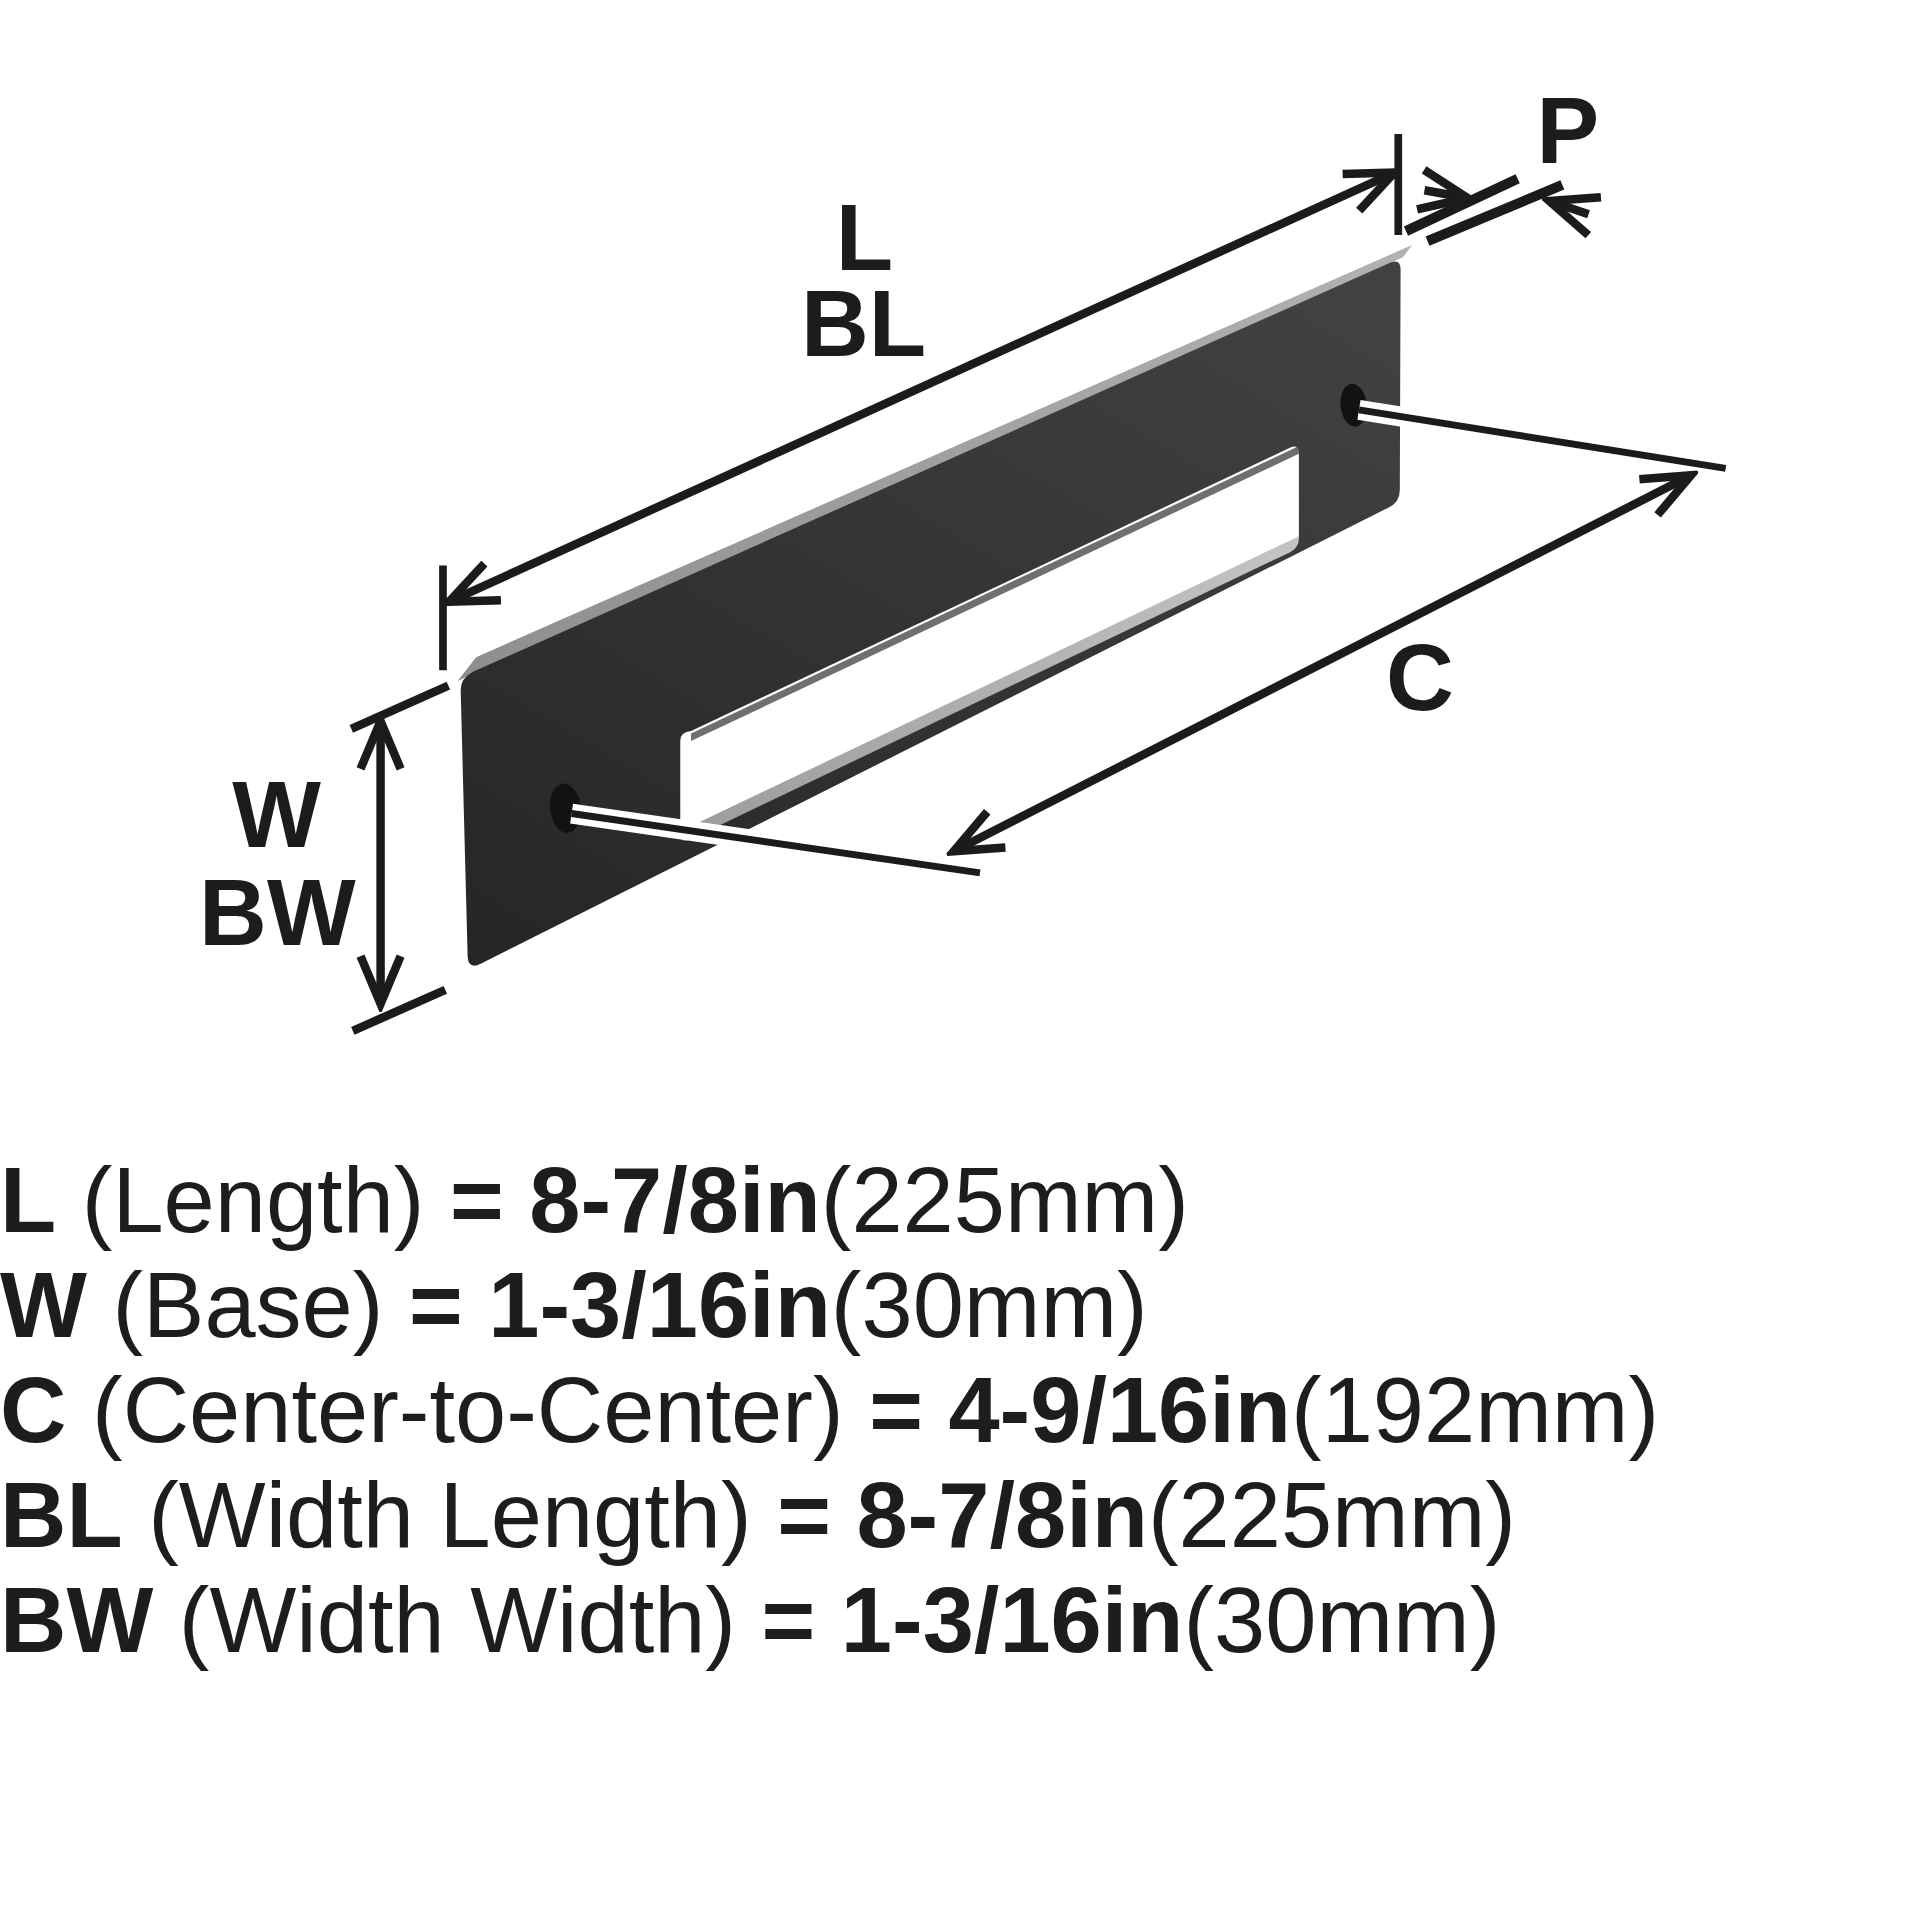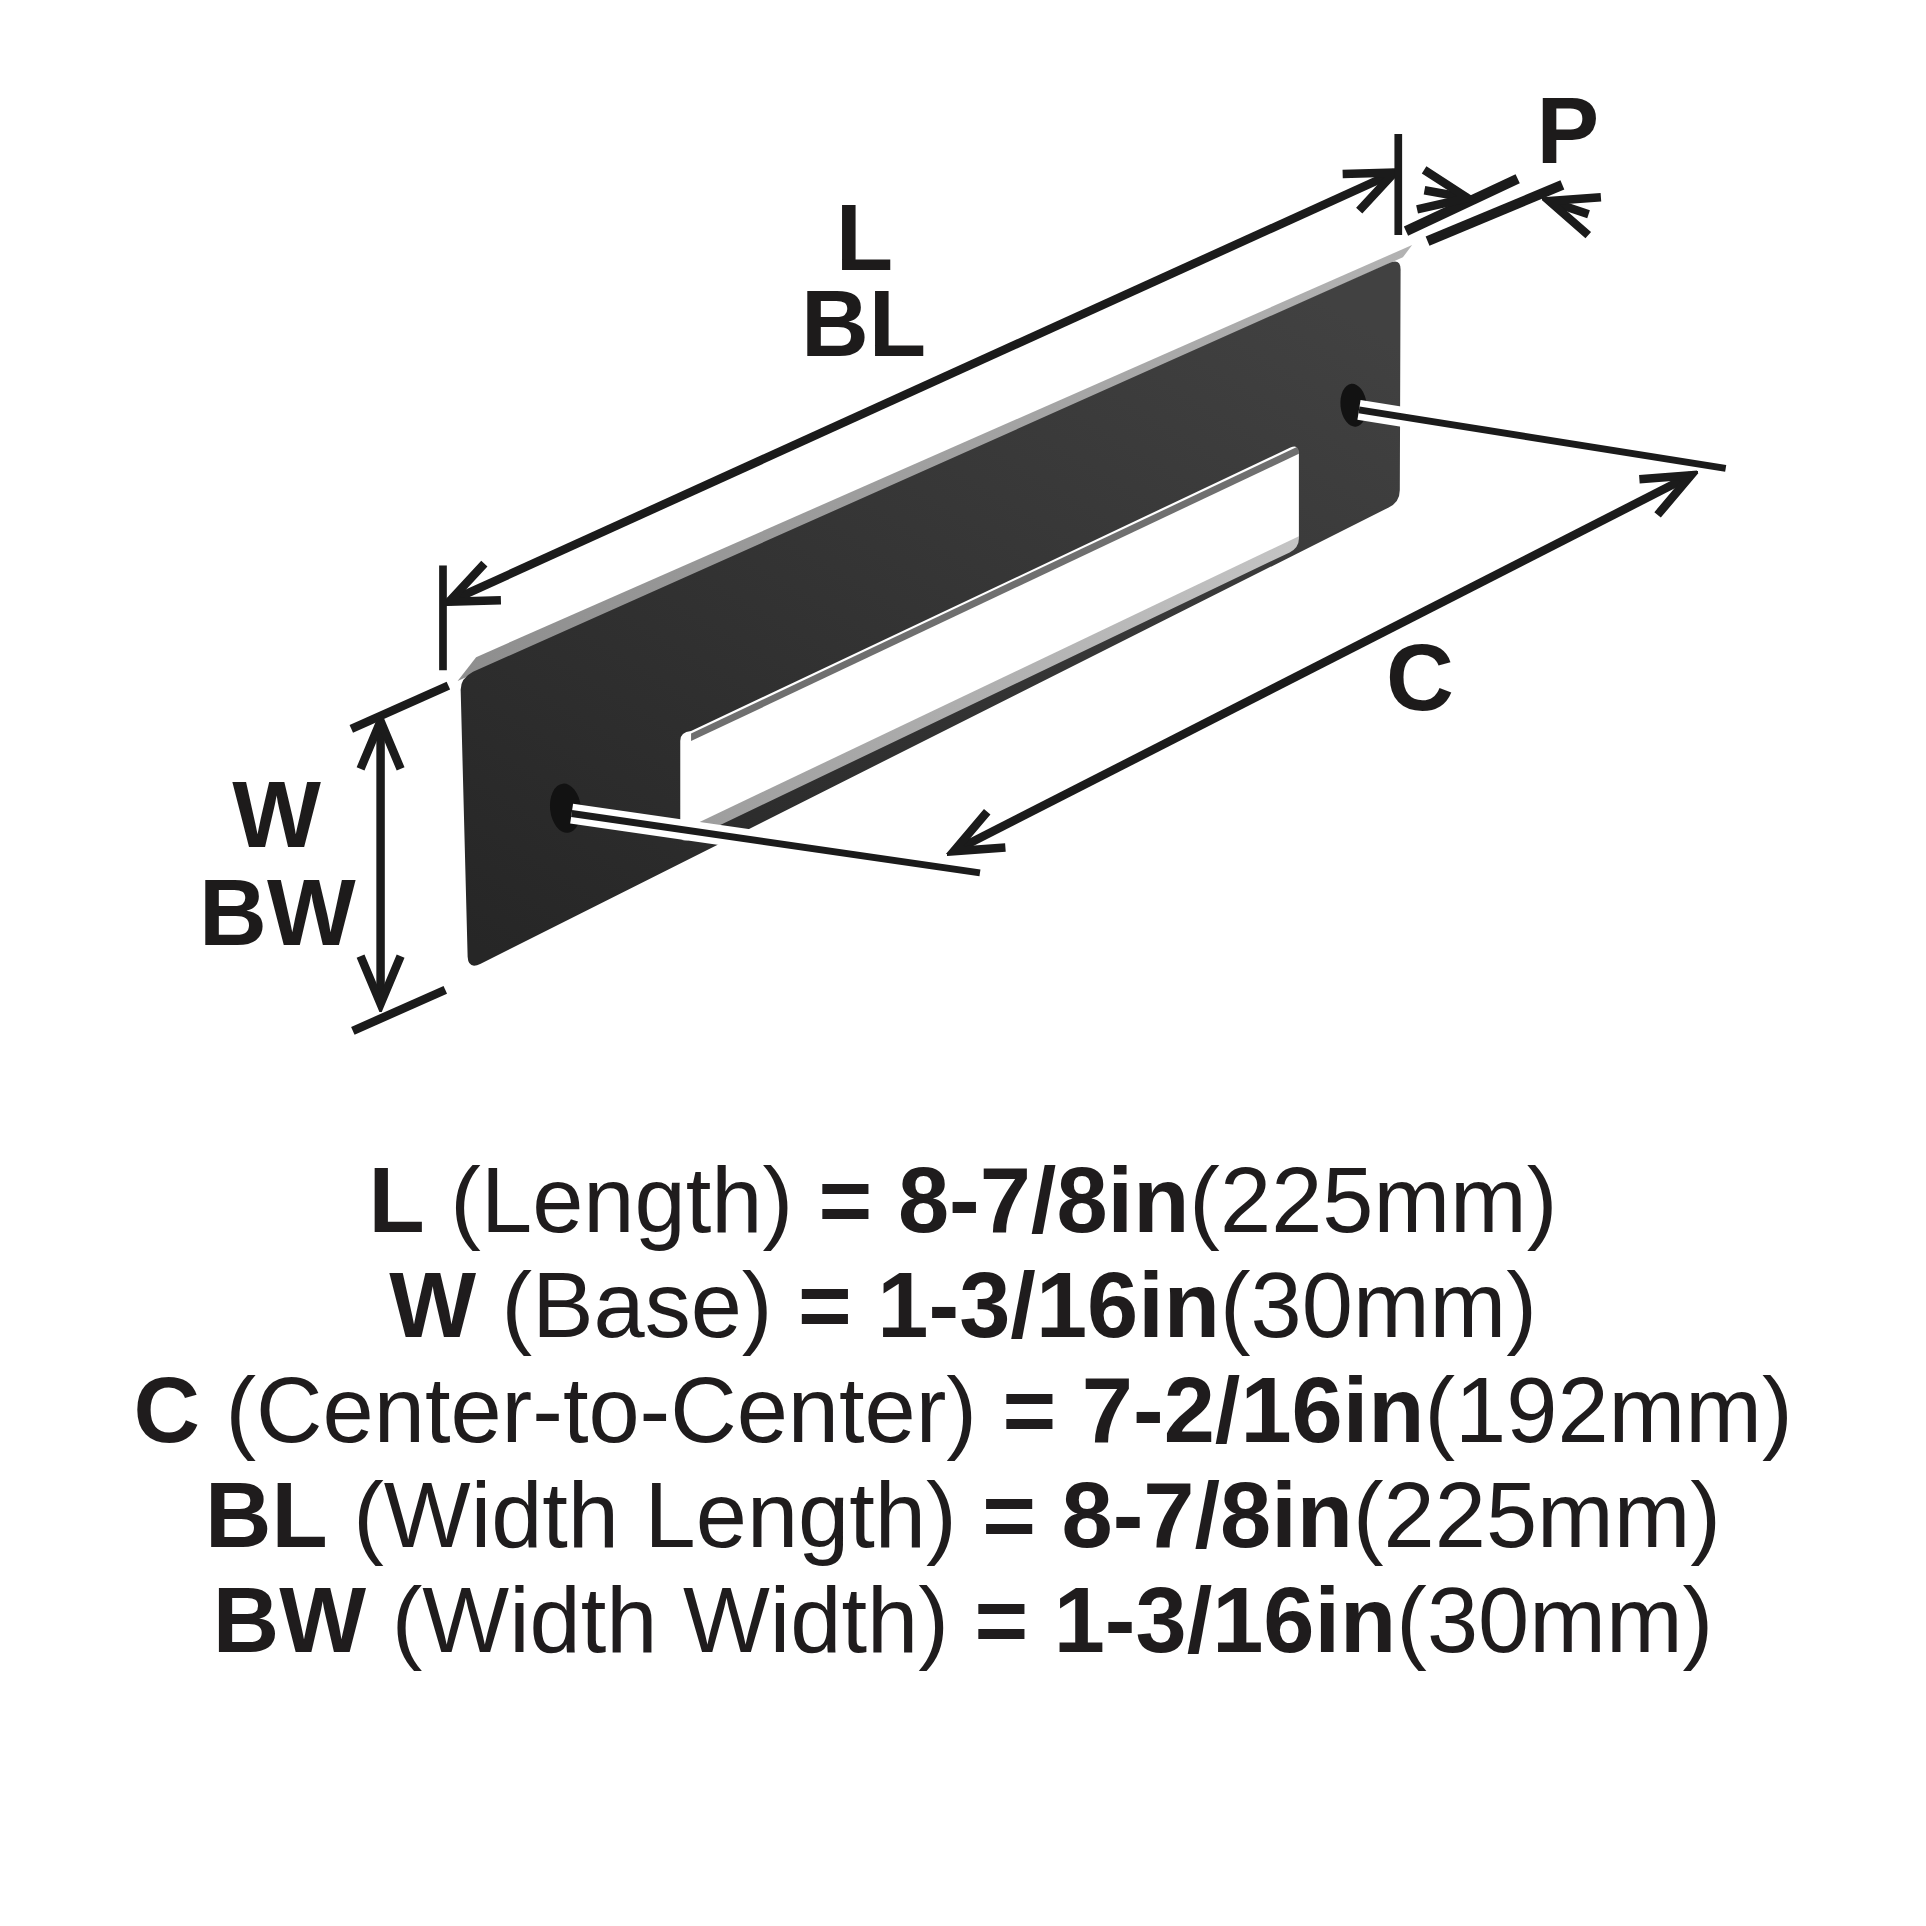--- a/index.html
+++ b/index.html
@@ -7,21 +7,21 @@
     width:1926px;height:1926px;position:relative;background:#ffffff;
     font-family:"Liberation Sans",sans-serif;overflow:hidden;
   }
   #diagram-svg{position:absolute;left:0;top:0;width:1926px;height:1926px;}
   .dim-label{
     font-family:"Liberation Sans",sans-serif;
     font-weight:bold;font-size:122px;fill:#1d1b1b;text-anchor:middle;
   }
   #legend{
     position:absolute;left:0;top:1148px;width:1926px;
-    text-align:center;font-size:92px;line-height:105px;color:#1f1c1d;
+    text-align:left;font-size:92px;line-height:105px;color:#1f1c1d;
     letter-spacing:0px;white-space:nowrap;
   }
   #legend .b{font-weight:bold;}
   #legend .r{font-weight:normal;}
 </style>
 </head>
 <body>
 
 <svg id="diagram-svg" viewBox="0 0 2500 2500" aria-hidden="true">
   <defs>
@@ -90,17 +90,17 @@
     <text class="dim-label" x="2035" y="211">P</text>
     <text class="dim-label" x="1843" y="921">C</text>
     <text class="dim-label" x="359" y="1100">W</text>
     <text class="dim-label" x="360" y="1226">BW</text>
   </g>
 </svg>
 
 <div id="legend">
     <div class="lg-line"><span class="b">L</span><span class="r"> (Length) </span><span class="b">= 8-7/8in</span><span class="r">(225mm)</span></div>
     <div class="lg-line"><span class="b">W</span><span class="r"> (Base) </span><span class="b">= 1-3/16in</span><span class="r">(30mm)</span></div>
-    <div class="lg-line"><span class="b">C</span><span class="r"> (Center-to-Center) </span><span class="b">= 7-2/16in</span><span class="r">(192mm)</span></div>
+    <div class="lg-line"><span class="b">C</span><span class="r"> (Center-to-Center) </span><span class="b">= 4-9/16in</span><span class="r">(192mm)</span></div>
     <div class="lg-line"><span class="b">BL</span><span class="r"> (Width Length) </span><span class="b">= 8-7/8in</span><span class="r">(225mm)</span></div>
     <div class="lg-line"><span class="b">BW</span><span class="r"> (Width Width) </span><span class="b">= 1-3/16in</span><span class="r">(30mm)</span></div>
   </div>
 
 
 </body></html>

